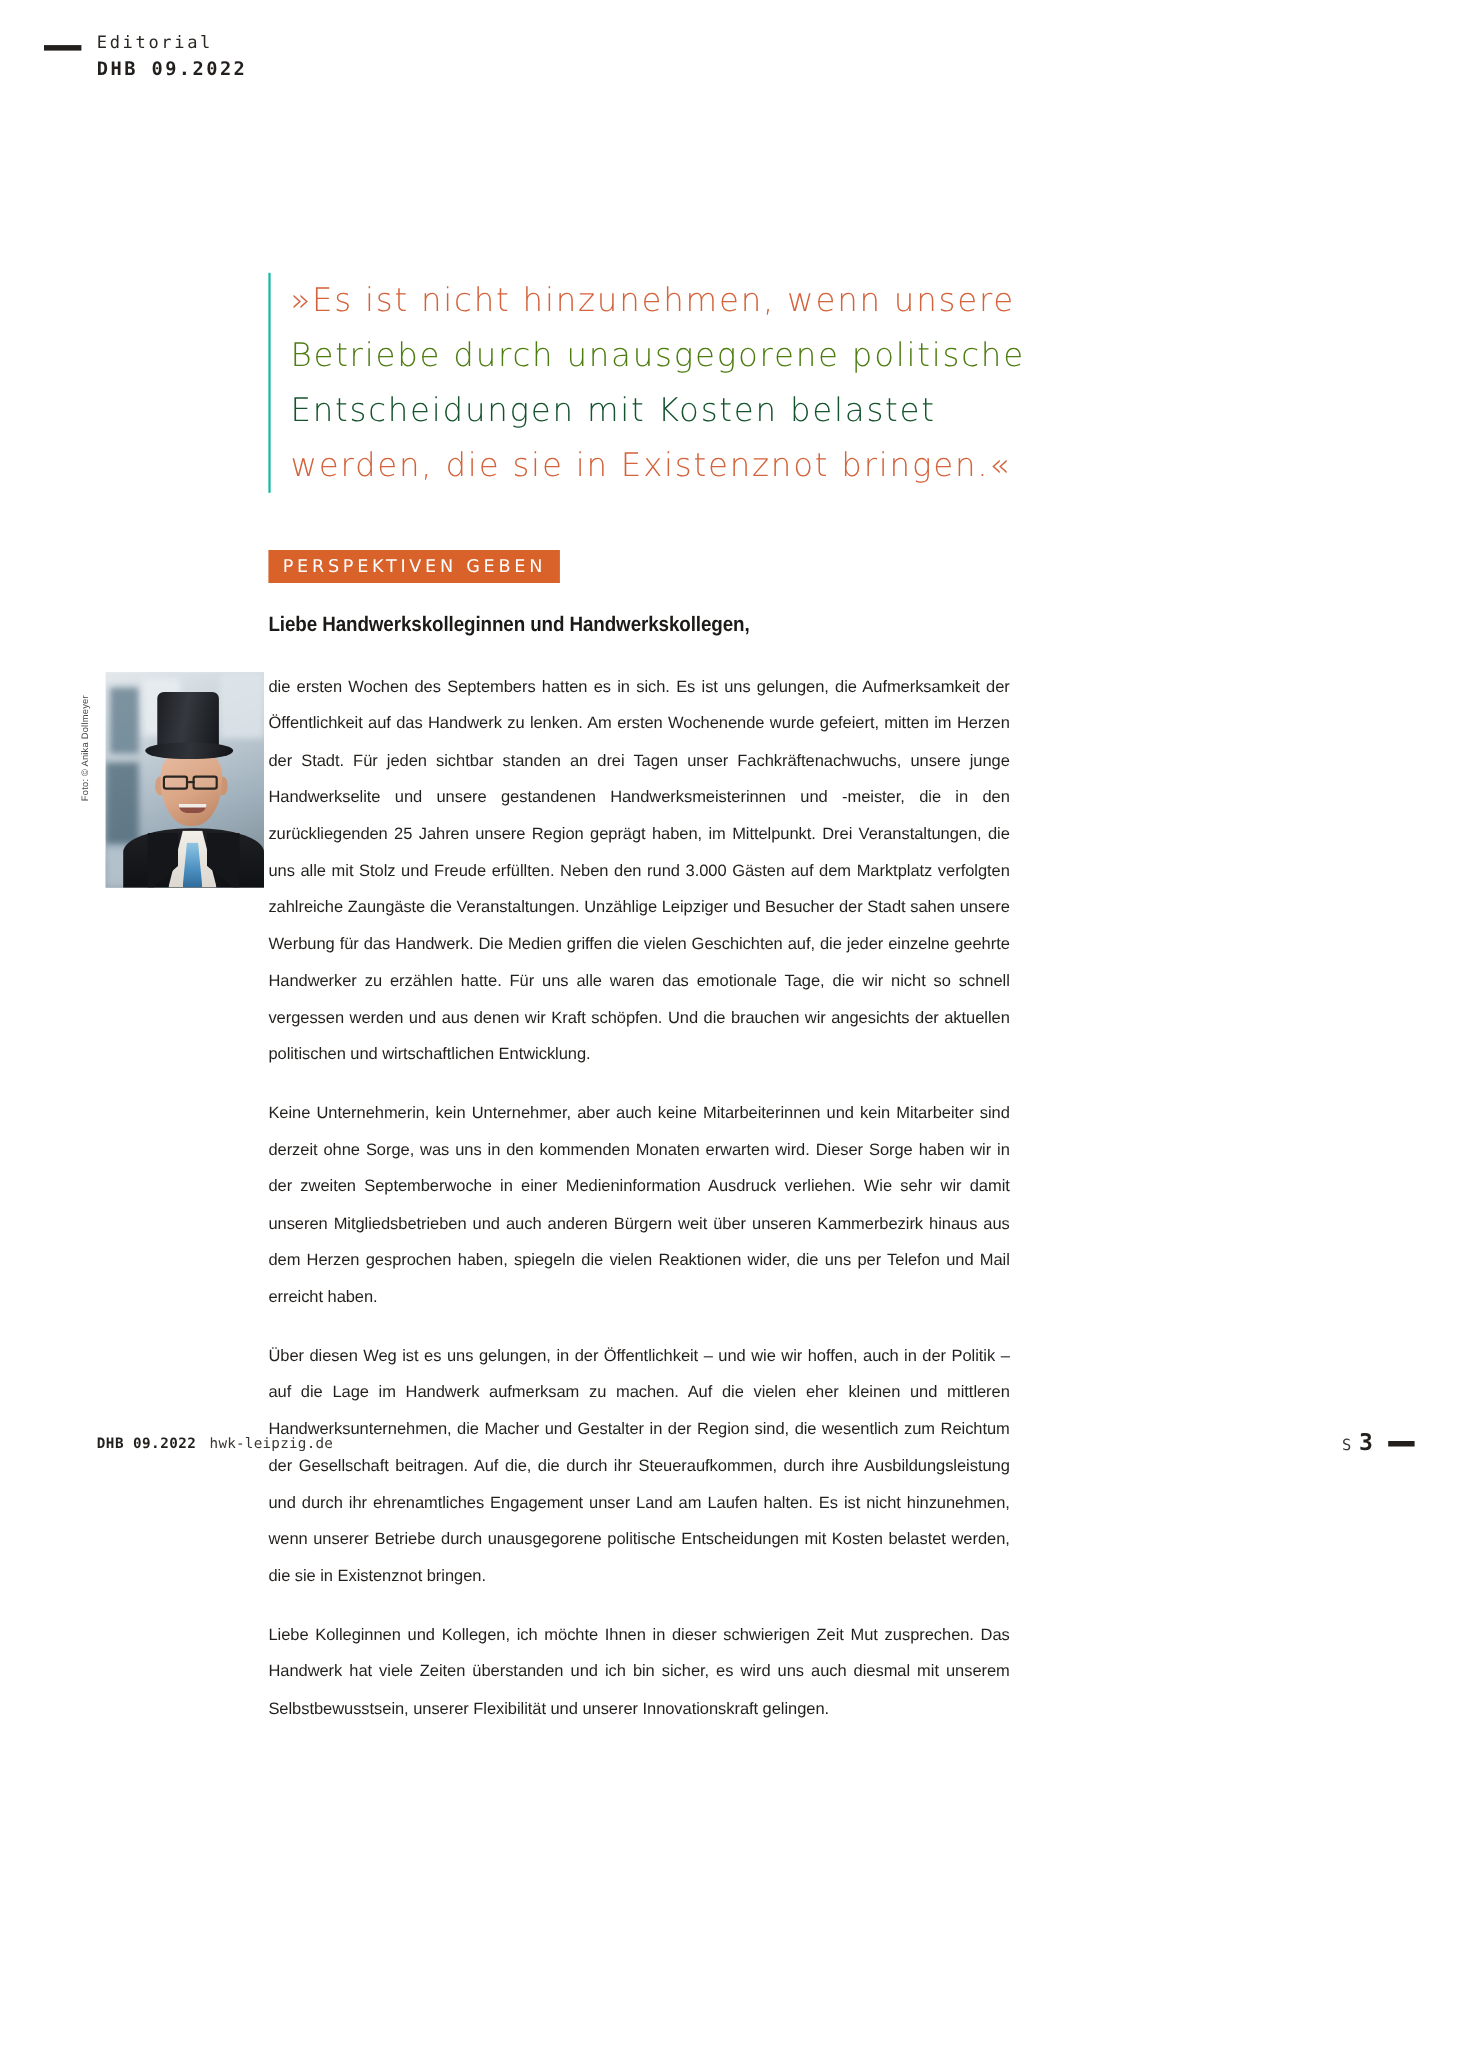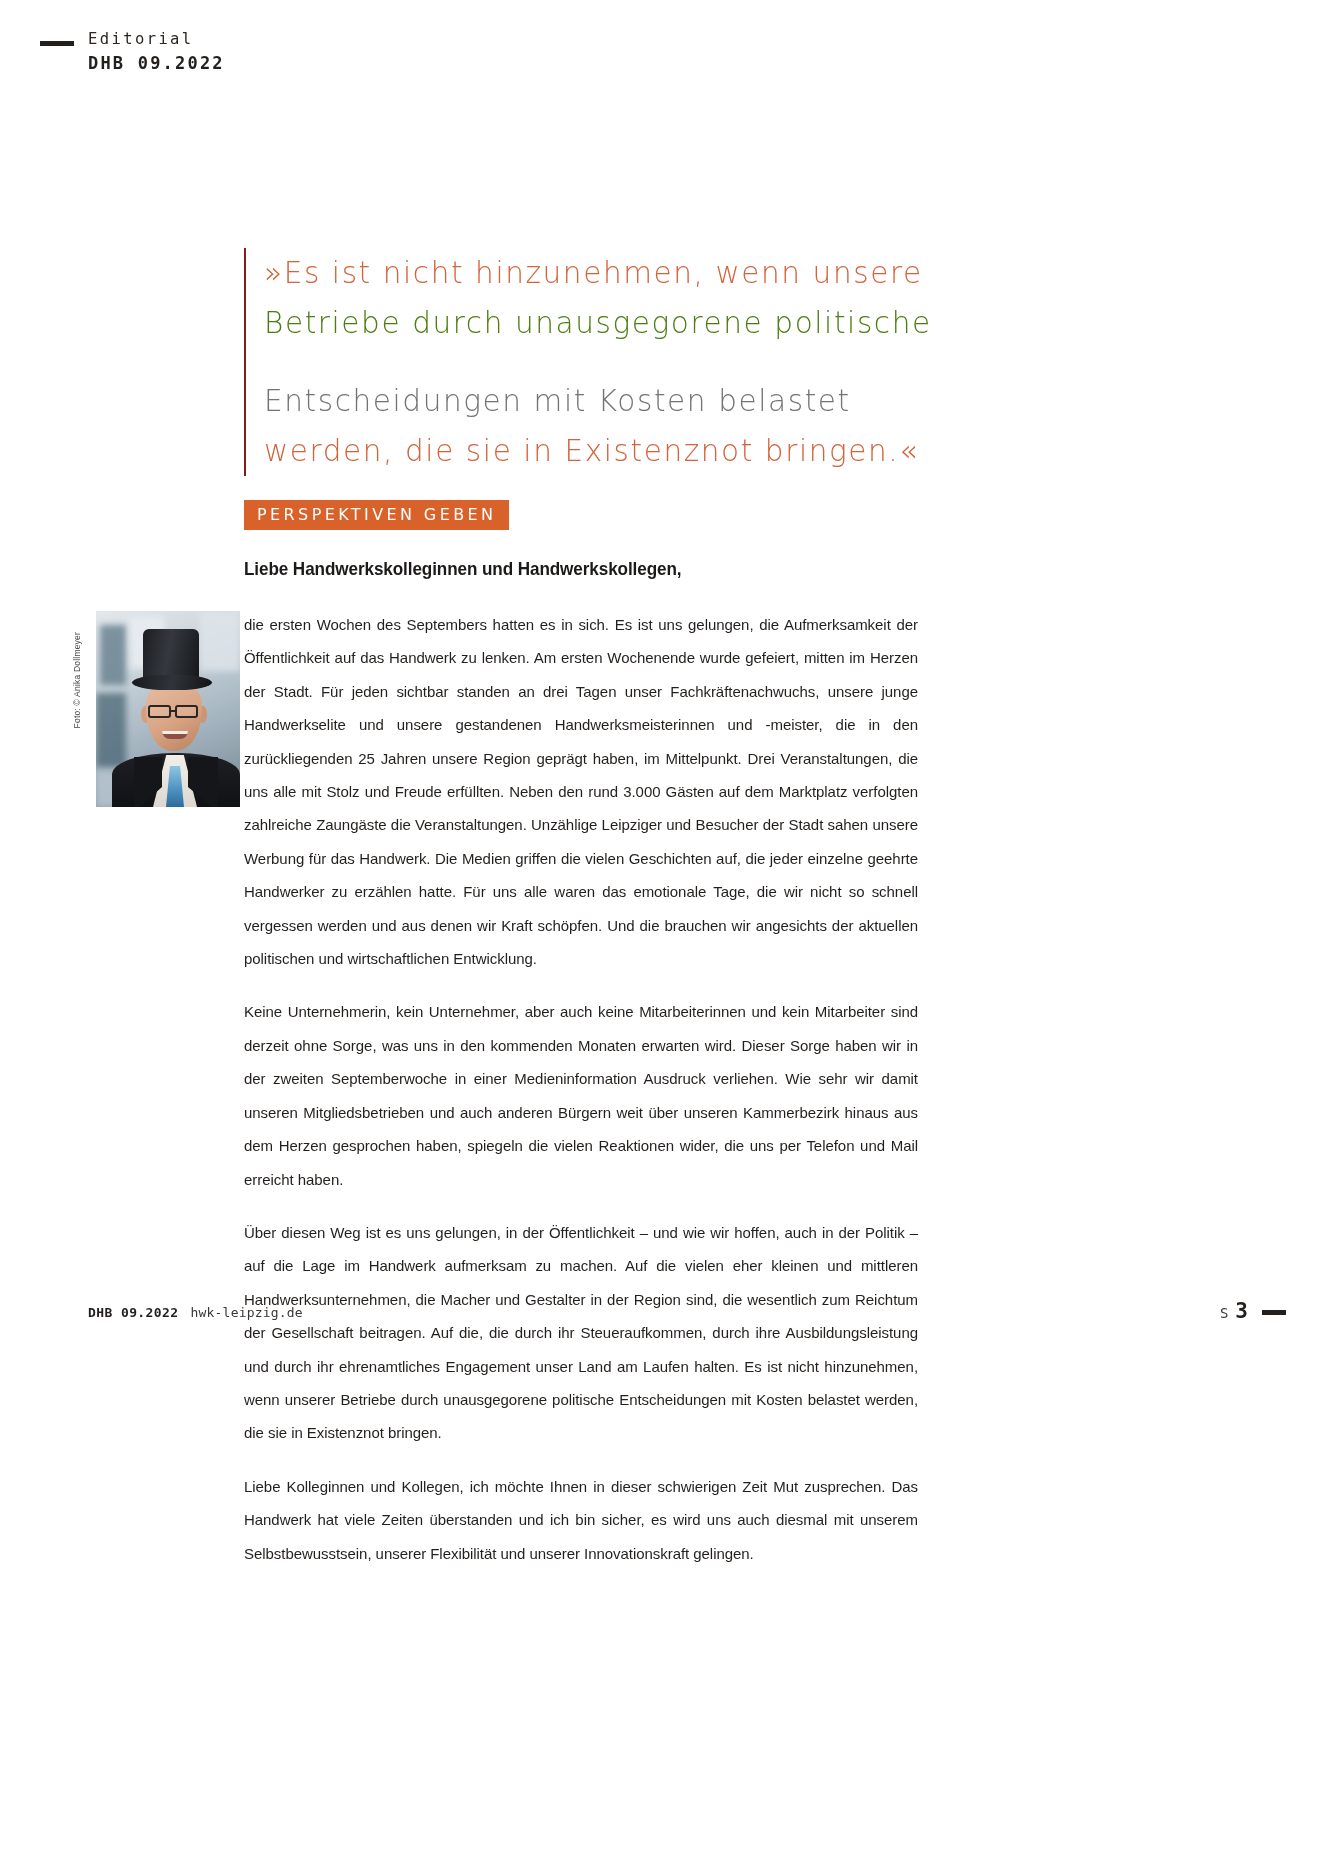--- a/index.html
+++ b/index.html
@@ -54,21 +54,21 @@
     line-height: 1.35;
     margin-top: 2px;
   }
 
   
   .quote-block {
     position: absolute;
     left: 244px;
     top: 248px;
     width: 720px;
-    border-left: 2px solid #7f1d1d;
+    border-left: 2px solid #14b8a6;
     padding-left: 18px;
   }
   .quote-line {
     font-family: "DejaVu Sans", sans-serif;
     font-size: 29.5px;
     line-height: 50px;
     letter-spacing: 1.6px;
     color: #d4623a;
     font-weight: 300;
     white-space: nowrap;
@@ -301,21 +301,21 @@
 
   <div class="header-rule"></div>
   <div class="header">
     <div class="header-kicker">Editorial</div>
     <div class="header-issue">DHB 09.2022</div>
   </div>
 
   <div class="quote-block">
     <div class="quote-line" style="color: rgb(212, 98, 58);">»Es ist nicht hinzunehmen, wenn unsere</div>
     <div class="quote-line" style="color: #4d7c0f;">Betriebe durch unausgegorene politische</div>
-    <div class="quote-line" style="color: #737373; margin-top: 28px;">Entscheidungen mit Kosten belastet</div>
+    <div class="quote-line" style="color: #14532d;">Entscheidungen mit Kosten belastet</div>
     <div class="quote-line" style="color: rgb(212, 98, 58);">werden, die sie in Existenznot bringen.«</div>
   </div>
 
   <div class="badge" style="background: rgb(217, 98, 43); color: rgb(255, 255, 255);">PERSPEKTIVEN GEBEN</div>
 
   <div class="salutation">Liebe Handwerkskolleginnen und Handwerkskollegen,</div>
 
   <div class="photo-wrap">
     <div class="photo">
       <div class="bg-block bg-b1"></div>

